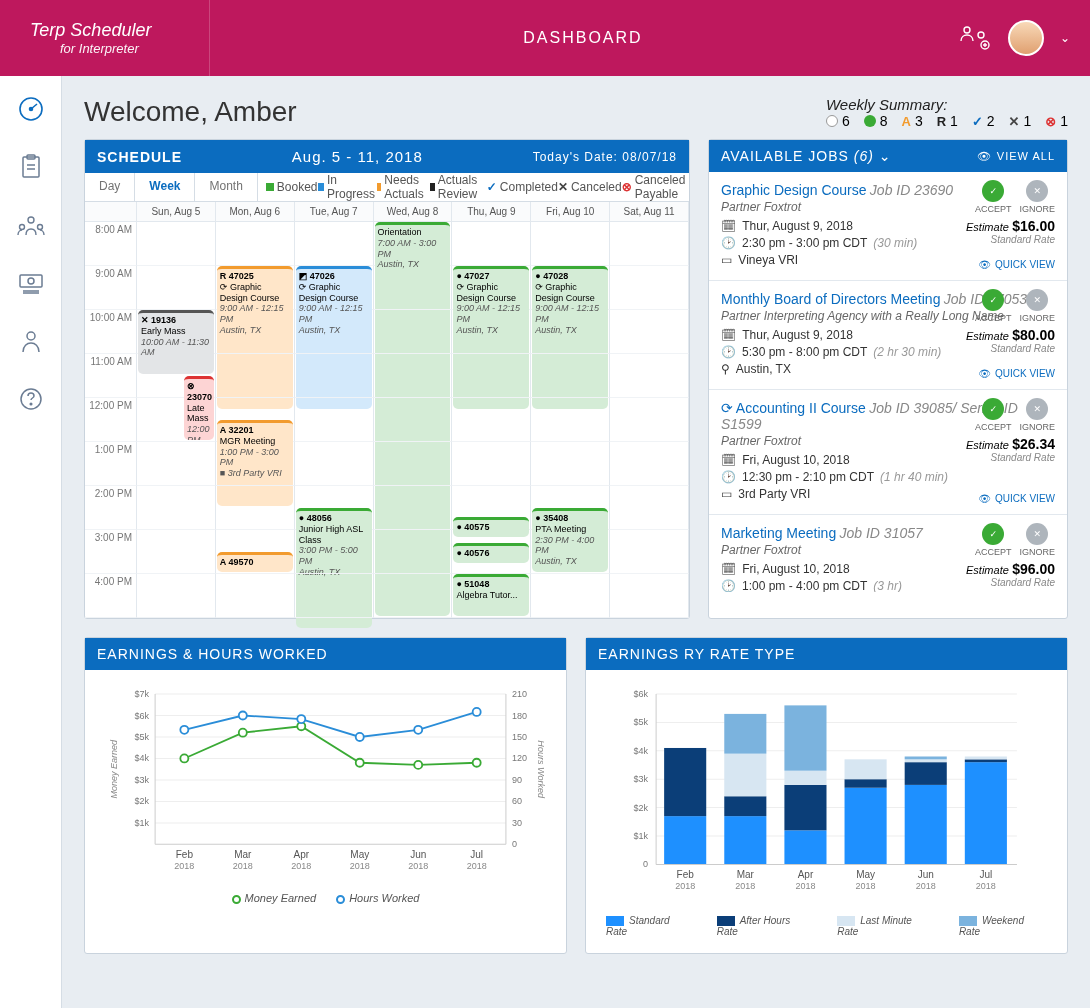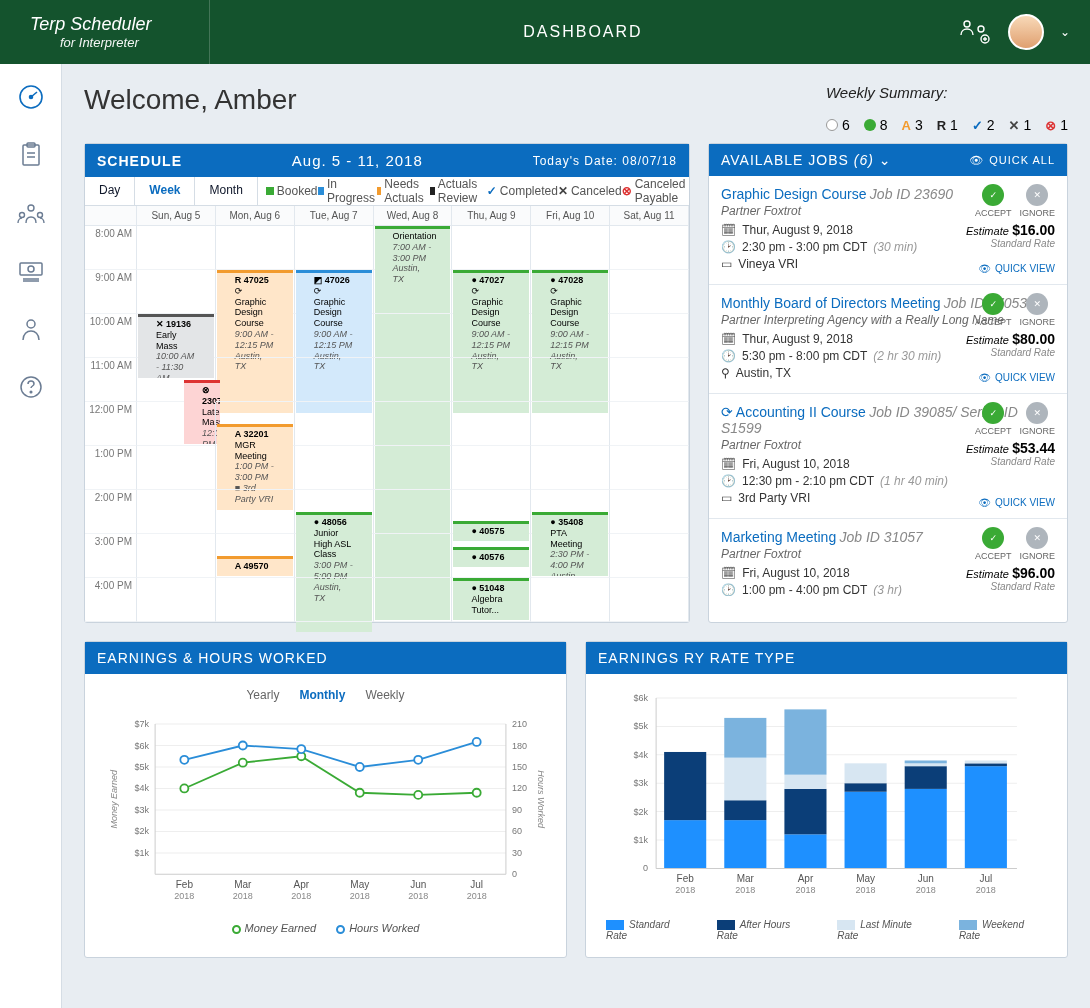--- a/index.html
+++ b/index.html
@@ -1,57 +1,57 @@
 <!DOCTYPE html>
 <html><head>
 <meta charset="utf-8">
 <style>
 * { margin:0; padding:0; box-sizing:border-box; font-family:-apple-system,"Segoe UI",Helvetica,Arial,sans-serif; }
 body { background:#e8edf2; overflow:hidden; }
-.topbar { background:#14532d; height:64px; display:flex; align-items:center; color:#fff; }
+.topbar { background:#be185d; height:76px; display:flex; align-items:center; color:#fff; }
 .brand { width:210px; padding-left:30px; border-right:1px solid rgba(255,255,255,.2); height:100%; display:flex; flex-direction:column; justify-content:center; font-style:italic; }
 .brand .t1 { font-size:18px; font-weight:300; }
 .brand .t2 { font-size:13px; font-weight:400; opacity:.95; padding-left:30px; }
 .page-title { flex:1; text-align:center; font-size:16px; letter-spacing:2px; font-weight:500; }
 .topbar-right { display:flex; align-items:center; gap:16px; padding-right:20px; }
 .icon-btn { width:36px; height:36px; display:flex; align-items:center; justify-content:center; }
 .avatar { width:36px; height:36px; border-radius:50%; background:linear-gradient(#f8d9b8,#e0a070); border:2px solid #fff; }
 .caret { color:#fff; font-size:12px; }
 .app { display:flex; height:calc(100vh - 64px); }
 .sidenav { width:62px; background:#fff; border-right:1px solid #d5dde5; display:flex; flex-direction:column; align-items:center; padding-top:18px; gap:28px; }
 .sidenav .nav-i { width:30px; height:30px; display:flex; align-items:center; justify-content:center; color:#6b7c93; }
 .sidenav .nav-i.active { color:#0b6cbf; }
 .main { flex:1; padding:20px 22px; overflow:auto; }
 .welcome-row { display:flex; justify-content:space-between; align-items:flex-start; margin-bottom:10px; }
 .welcome { font-size:28px; color:#333; font-weight:300; }
 .summary { text-align:left; }
-.summary-title { font-style:italic; font-size:15px; color:#222; margin-bottom:16px; }
+.summary-title { font-style:italic; font-size:15px; color:#222; margin-bottom:0; }
 .sum-chips { display:flex; gap:14px; font-size:14px; }
 .chip { display:flex; align-items:center; gap:4px; }
 .dot { width:12px; height:12px; border-radius:50%; display:inline-block; }
 .top-row { display:flex; gap:18px; }
 .panel { background:#fff; border:1px solid #c9d3dd; border-radius:3px; }
 .panel-head { background:#0b6cbf; color:#fff; padding:8px 12px; font-size:14px; letter-spacing:1px; font-weight:500; display:flex; align-items:center; }
 .sched-panel { flex:1; }
 .sched-head { display:flex; align-items:center; }
 .sched-head .left { font-weight:600; }
 .sched-head .mid { flex:1; text-align:center; font-size:15px; }
 .sched-head .right { font-size:12px; }
 .sched-sub { display:flex; border-bottom:1px solid #d5dde5; }
 .view-tabs { display:flex; }
-.view-tab { padding:6px 14px; font-size:12px; color:#0f172a; border-right:1px solid #d5dde5; cursor:pointer; }
+.view-tab { padding:6px 14px; font-size:12px; color:#737373; border-right:1px solid #d5dde5; cursor:pointer; }
 .view-tab.active { color:#0b6cbf; font-weight:600; }
 .legend-row { flex:1; display:flex; align-items:center; gap:0; padding-left:8px; font-size:12px; color:#555; }
 .legend-row .li { display:flex; align-items:center; gap:3px; }
 .sq { width:8px; height:8px; display:inline-block; }
 .cal { display:grid; grid-template-columns:52px repeat(7,1fr); font-size:10px; }
 .cal .hd { border-bottom:1px solid #e2e8ee; border-right:1px solid #e2e8ee; text-align:center; padding:4px 0; color:#555; background:#fafbfc; }
 .cal .time { border-right:1px solid #e2e8ee; border-bottom:1px solid #f0f3f6; text-align:right; padding:2px 4px; color:#777; height:44px; }
 .cal .cell { border-right:1px solid #e2e8ee; border-bottom:1px solid #f0f3f6; position:relative; }
-.ev { position:absolute; left:1px; right:1px; border-radius:0; padding:2px 18px; font-size:9px; line-height:1.2; overflow:hidden; border-top:3px solid; }
+.ev { position:absolute; left:1px; right:1px; border-radius:5px; padding:2px 3px; font-size:9px; line-height:1.2; overflow:hidden; border-top:3px solid; }
 .ev .eid { font-weight:700; }
 .ev.green { background:#d4ecd6; border-color:#3aaa35; }
 .ev.blue { background:#d3e9fb; border-color:#2a8dd8; }
 .ev.orange { background:#ffe6c9; border-color:#f29b2e; }
 .ev.gray { background:#e3e5e7; border-color:#555; }
 .ev.red { background:#fdd4d4; border-color:#d33; }
 .jobs-panel { width:360px; display:flex; flex-direction:column; }
 .jobs-head { display:flex; justify-content:space-between; align-items:center; }
 .viewall { font-size:11px; display:flex; align-items:center; gap:5px; }
 .jobs-list { overflow:auto; flex:1; max-height:420px; }
@@ -398,21 +398,21 @@
             <div class="cell" id="c8_5"></div>
             <div class="cell" id="c8_6"></div>
           </div>
       </div>
 
       <div class="panel jobs-panel">
         <div class="panel-head jobs-head">
           <span><span>AVAILABLE JOBS</span> <i>(6)</i> <span>⌄</span></span>
           <span class="viewall">
               <span>👁</span>
-              <span>QUICK ALL</span>
+              <span>VIEW ALL</span>
             </span>
         </div>
         <div class="jobs-list" id="jobs-list">
             <div class="job">
     <div class="job-actions">
       <div><div class="circ ok">✓</div>ACCEPT</div>
       <div><div class="circ no">✕</div>IGNORE</div>
     </div>
     <span class="job-title">Graphic Design Course</span> <span class="job-id">Job ID 23690</span>
     <div class="job-partner">Partner Foxtrot</div>
@@ -438,21 +438,21 @@
             <div class="job">
     <div class="job-actions">
       <div><div class="circ ok">✓</div>ACCEPT</div>
       <div><div class="circ no">✕</div>IGNORE</div>
     </div>
     <span class="job-title"><span style="color:#0b6cbf">⟳ </span>Accounting II Course</span> <span class="job-id">Job ID 39085/ Series ID S1599</span>
     <div class="job-partner">Partner Foxtrot</div>
     <div class="job-row"><span>🗓</span> Fri, August 10, 2018</div>
     <div class="job-row"><span>🕑</span> 12:30 pm - 2:10 pm CDT <span class="meta">(1 hr 40 min)</span></div>
     <div class="job-row"><span>▭</span> 3rd Party VRI</div>
-    <div class="job-est"><span class="lbl">Estimate</span> <span class="amt">$53.44</span><div class="rate">Standard Rate</div></div>
+    <div class="job-est"><span class="lbl">Estimate</span> <span class="amt">$26.34</span><div class="rate">Standard Rate</div></div>
     <div class="qv"><span>👁</span> QUICK VIEW</div>
   </div>
             <div class="job">
     <div class="job-actions">
       <div><div class="circ ok">✓</div>ACCEPT</div>
       <div><div class="circ no">✕</div>IGNORE</div>
     </div>
     <span class="job-title">Marketing Meeting</span> <span class="job-id">Job ID 31057</span>
     <div class="job-partner">Partner Foxtrot</div>
     <div class="job-row"><span>🗓</span> Fri, August 10, 2018</div>
@@ -462,21 +462,20 @@
     <div class="qv"><span>👁</span> QUICK VIEW</div>
   </div>
           </div>
       </div>
     </div>
 
     <div class="bottom-row">
       <div class="panel chart-panel">
         <div class="panel-head">EARNINGS &amp; HOURS WORKED</div>
         <div class="chart-body">
-          <div class="chart-tabs" id="chart1-tabs"><span class="">Yearly</span><span class="active">Monthly</span><span class="">Weekly</span></div>
           <svg class="chart" id="chart1" viewBox="0 0 440 200">
               <text x="12" y="85" transform="rotate(-90 12 85)" font-size="9" fill="#888" font-style="italic" text-anchor="middle">Money Earned</text>
               <text x="432" y="85" transform="rotate(90 432 85)" font-size="9" fill="#888" font-style="italic" text-anchor="middle">Hours Worked</text>
               <text x="44" y="141.57142857142858" font-size="9" fill="#777" text-anchor="end">$1k</text>
               <line x1="50" y1="138.57142857142858" x2="400" y2="138.57142857142858" stroke="#eee"></line>
               <text x="44" y="120.14285714285714" font-size="9" fill="#777" text-anchor="end">$2k</text>
               <line x1="50" y1="117.14285714285714" x2="400" y2="117.14285714285714" stroke="#eee"></line>
               <text x="44" y="98.71428571428572" font-size="9" fill="#777" text-anchor="end">$3k</text>
               <line x1="50" y1="95.71428571428572" x2="400" y2="95.71428571428572" stroke="#eee"></line>
               <text x="44" y="77.28571428571429" font-size="9" fill="#777" text-anchor="end">$4k</text>

